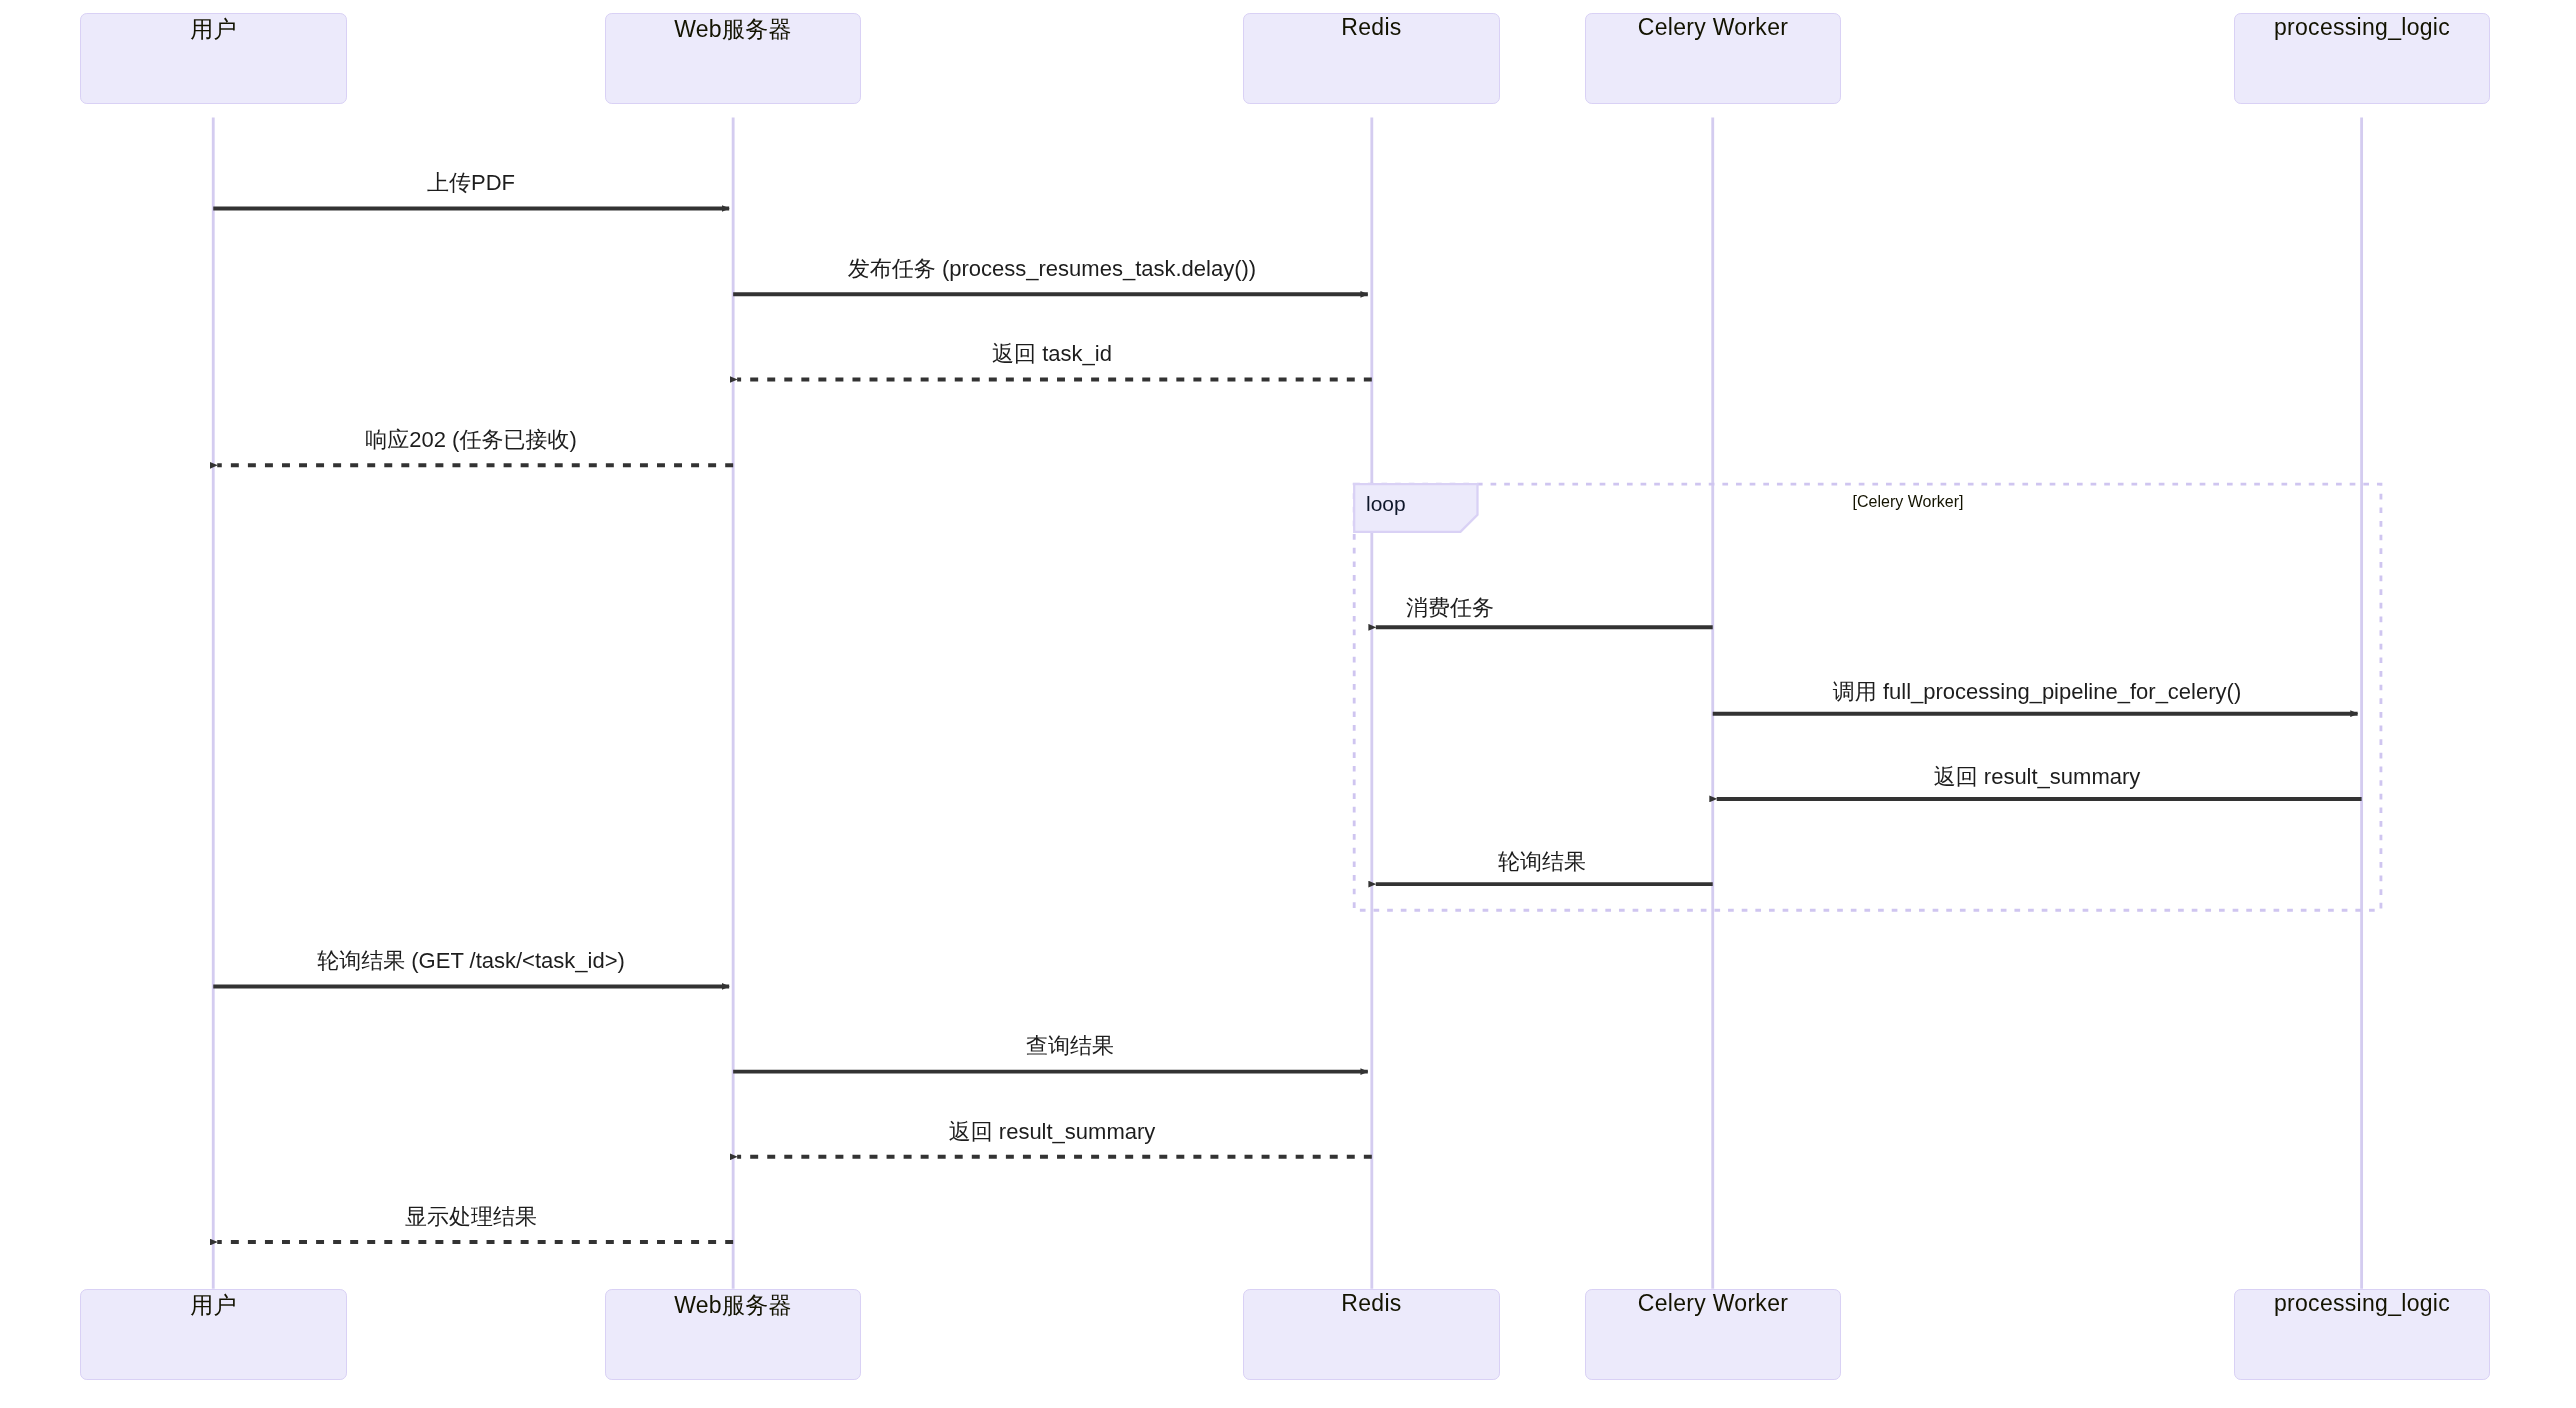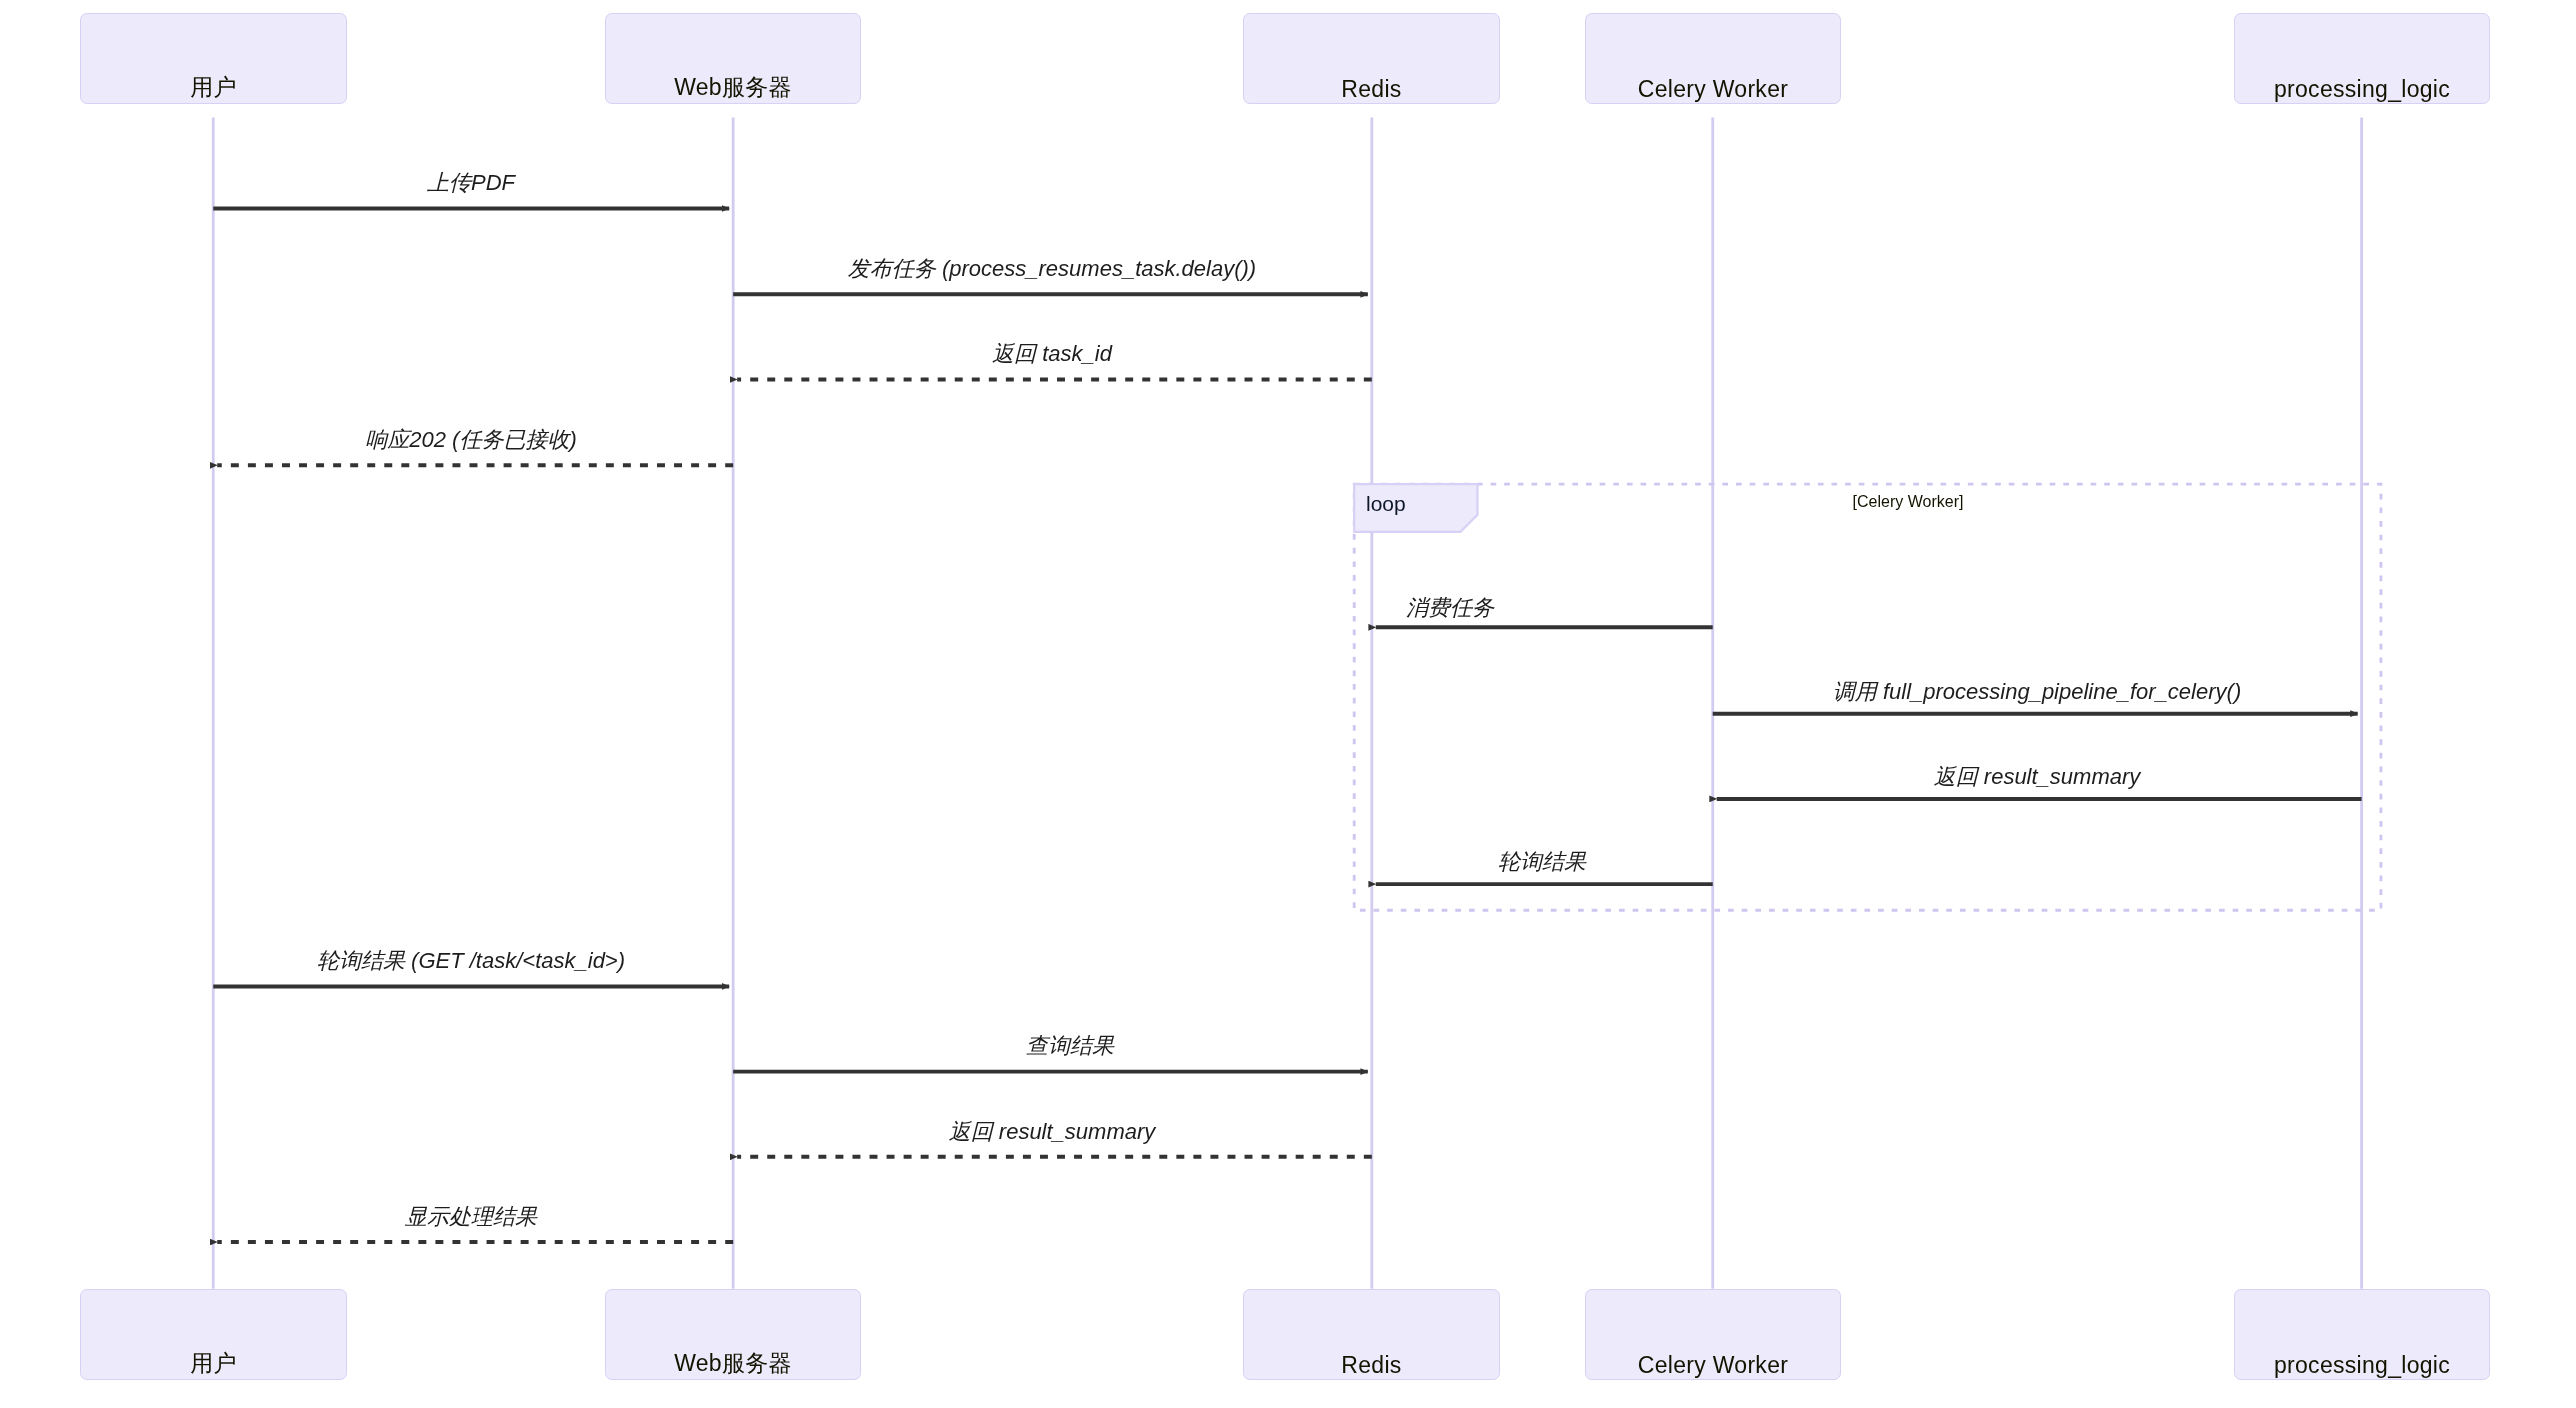--- a/index.html
+++ b/index.html
@@ -24,36 +24,35 @@
     width: 2576px;
     height: 1408px;
   }
   .participant-box {
     position: absolute;
     background: #ECEAFB;
     border: 1.7px solid #D9D1F5;
     border-radius: 6.8px;
     box-sizing: border-box;
     display: flex;
-    align-items: flex-end;
+    align-items: flex-start;
     justify-content: center;
     color: #131300;
     font-size: 23px;
     font-family: "Liberation Sans", "DejaVu Sans", sans-serif;
     letter-spacing: 0.3px;
   }
   .msg-label {
     position: absolute;
     color: #1d1d1d;
     font-size: 22px;
     font-family: "Liberation Sans", "DejaVu Sans", sans-serif;
     white-space: nowrap;
     transform: translateX(-50%);
     text-align: right;
-    font-style: italic;
   }
   .loop-title {
     position: absolute;
     color: #131300;
     font-size: 16px;
     font-family: "Liberation Sans", "DejaVu Sans", sans-serif;
     white-space: nowrap;
     transform: translateX(-50%);
     font-weight: normal;
   }

